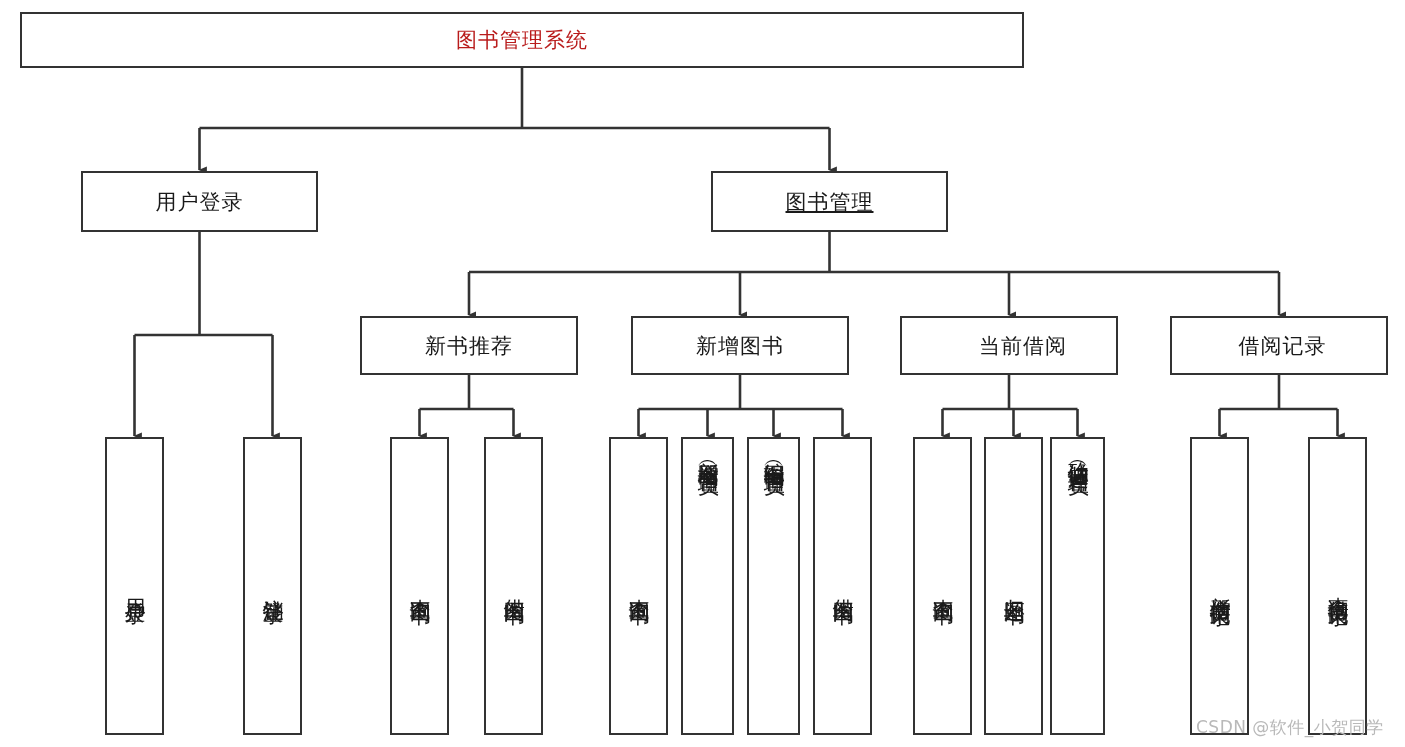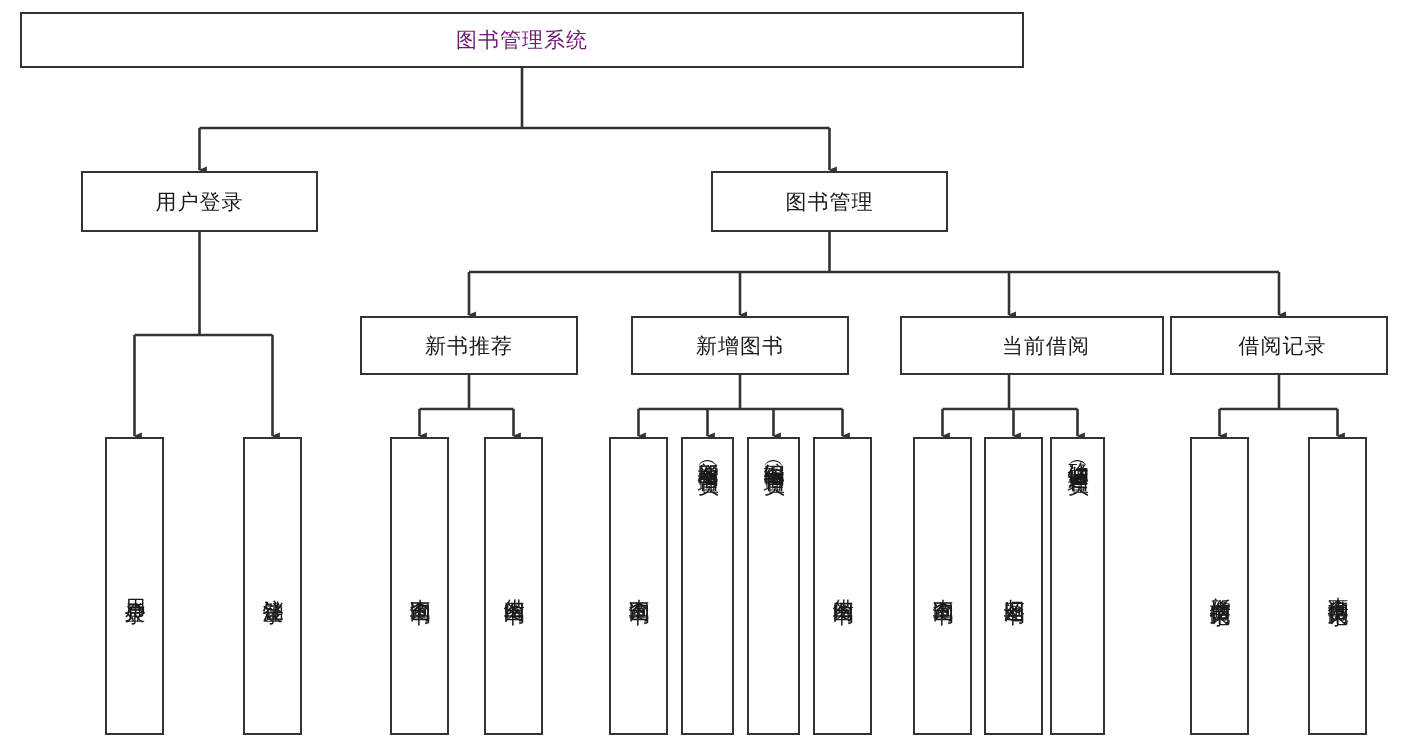--- a/index.html
+++ b/index.html
@@ -107,35 +107,35 @@
         <line x1="1077.5" y1="409" x2="1077.5" y2="436" stroke="#333333" stroke-width="2.6" marker-end="url(#arrowhead)"></line>
         <line x1="1279" y1="375" x2="1279" y2="409" stroke="#333333" stroke-width="2.6"></line>
         <line x1="1219.5" y1="409" x2="1337.5" y2="409" stroke="#333333" stroke-width="2.6"></line>
         <line x1="1219.5" y1="409" x2="1219.5" y2="436" stroke="#333333" stroke-width="2.6" marker-end="url(#arrowhead)"></line>
         <line x1="1337.5" y1="409" x2="1337.5" y2="436" stroke="#333333" stroke-width="2.6" marker-end="url(#arrowhead)"></line>
       </g>
   </svg>
 
   <div id="node-layer">
       <div class="node root-node" style="left: 20px; top: 12px; width: 1004px; height: 56px; border-color: rgb(51, 51, 51); background: rgb(255, 255, 255);">
-        <span style="color: #701a75;">图书管理系统</span>
+        <span style="color: #b91c1c;">图书管理系统</span>
       </div>
       <div class="node branch-node" style="left: 81px; top: 171px; width: 237px; height: 61px; border-color: rgb(51, 51, 51); background: rgb(255, 255, 255);">
         <span style="color: rgb(26, 26, 26);">用户登录</span>
       </div>
       <div class="node branch-node" style="left: 711px; top: 171px; width: 237px; height: 61px; border-color: rgb(51, 51, 51); background: rgb(255, 255, 255);">
-        <span style="color: rgb(26, 26, 26);">图书管理</span>
+        <span style="color: rgb(26, 26, 26); text-decoration: underline;">图书管理</span>
       </div>
       <div class="node branch-node" style="left: 360px; top: 316px; width: 218px; height: 59px; border-color: rgb(51, 51, 51); background: rgb(255, 255, 255);">
         <span style="color: rgb(26, 26, 26);">新书推荐</span>
       </div>
       <div class="node branch-node" style="left: 631px; top: 316px; width: 218px; height: 59px; border-color: rgb(51, 51, 51); background: rgb(255, 255, 255);">
         <span style="color: rgb(26, 26, 26);">新增图书</span>
       </div>
-      <div class="node branch-node" style="left: 900px; top: 316px; width: 264px; height: 59px; border-color: rgb(51, 51, 51); background: rgb(255, 255, 255); padding-left: 28px;">
+      <div class="node branch-node" style="left: 900px; top: 316px; width: 218px; height: 59px; border-color: rgb(51, 51, 51); background: rgb(255, 255, 255); padding-left: 28px;">
         <span style="color: rgb(26, 26, 26);">当前借阅</span>
       </div>
       <div class="node branch-node" style="left: 1170px; top: 316px; width: 218px; height: 59px; border-color: rgb(51, 51, 51); background: rgb(255, 255, 255); padding-left: 7px;">
         <span style="color: rgb(26, 26, 26);">借阅记录</span>
       </div>
       <div class="node leaf-node centered" style="left: 105px; top: 437px; width: 59px; height: 298px; border-color: rgb(51, 51, 51); background: rgb(255, 255, 255);">
         <span class="leaf-label" style="color: rgb(26, 26, 26);">用户登录</span>
       </div>
       <div class="node leaf-node centered" style="left: 243px; top: 437px; width: 59px; height: 298px; border-color: rgb(51, 51, 51); background: rgb(255, 255, 255);">
         <span class="leaf-label" style="color: rgb(26, 26, 26);">注销登录</span>
@@ -168,13 +168,14 @@
         <span class="leaf-label" style="color: rgb(26, 26, 26);">确认归还（管理员）</span>
       </div>
       <div class="node leaf-node centered" style="left: 1190px; top: 437px; width: 59px; height: 298px; border-color: rgb(51, 51, 51); background: rgb(255, 255, 255);">
         <span class="leaf-label" style="color: rgb(26, 26, 26);">新增借阅记录</span>
       </div>
       <div class="node leaf-node centered" style="left: 1308px; top: 437px; width: 59px; height: 298px; border-color: rgb(51, 51, 51); background: rgb(255, 255, 255);">
         <span class="leaf-label" style="color: rgb(26, 26, 26);">查询借阅记录</span>
       </div>
     </div>
 
+  <div class="watermark" id="watermark" style="left: 1196px; top: 716px; color: rgb(185, 185, 185);">CSDN @软件_小贺同学</div>
 </div>
 
 </body></html>

